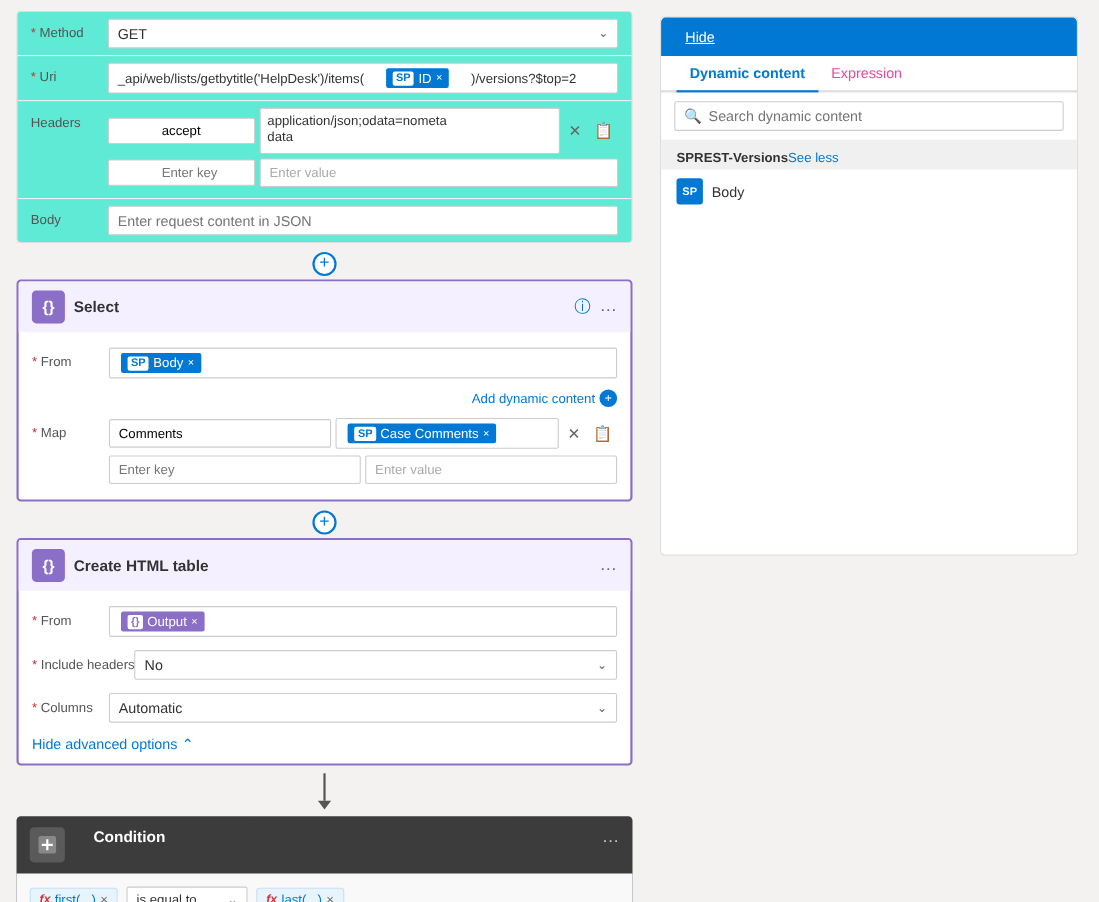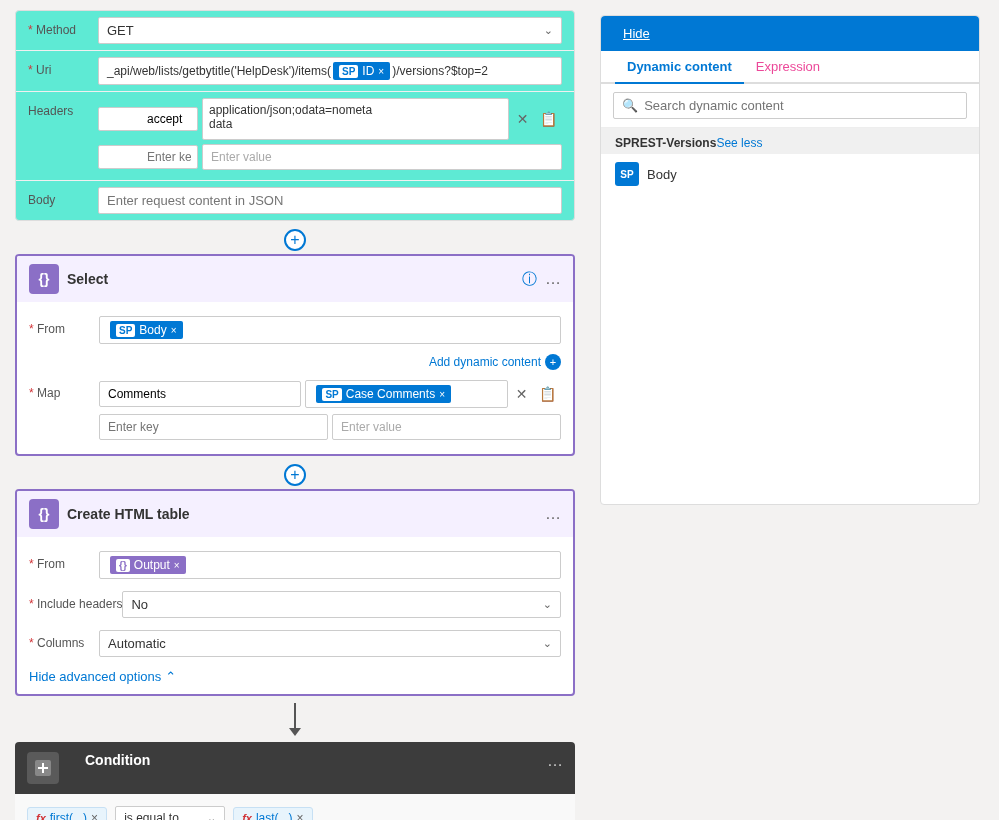--- a/index.html
+++ b/index.html
@@ -107,21 +107,21 @@
     .uri-bar {
       display: flex;
       align-items: center;
       border: 1px solid #ccc;
       border-radius: 2px;
       background: #fff;
       padding: 4px 8px;
       flex: 1;
       font-size: 12px;
       flex-wrap: wrap;
-      gap: 0;
+      gap: 18px;
     }
 
     
     .headers-area {
       flex: 1;
       display: flex;
       flex-direction: column;
     }
     .header-row-entry {
       display: flex;
@@ -129,21 +129,21 @@
       gap: 4px;
       margin-bottom: 4px;
     }
     .header-key-input, .header-val-box {
       border: 1px solid #ccc;
       border-radius: 2px;
       padding: 4px 6px;
       font-size: 12px;
       background: #fff;
     }
-    .header-key-input { width: 100px; padding-left: 48px; }
+    .header-key-input { width: 134px; padding-left: 48px; }
     .header-val-box { flex: 1; }
     .icon-btn {
       background: none;
       border: none;
       cursor: pointer;
       font-size: 14px;
       color: #666;
       padding: 2px 4px;
     }
 

